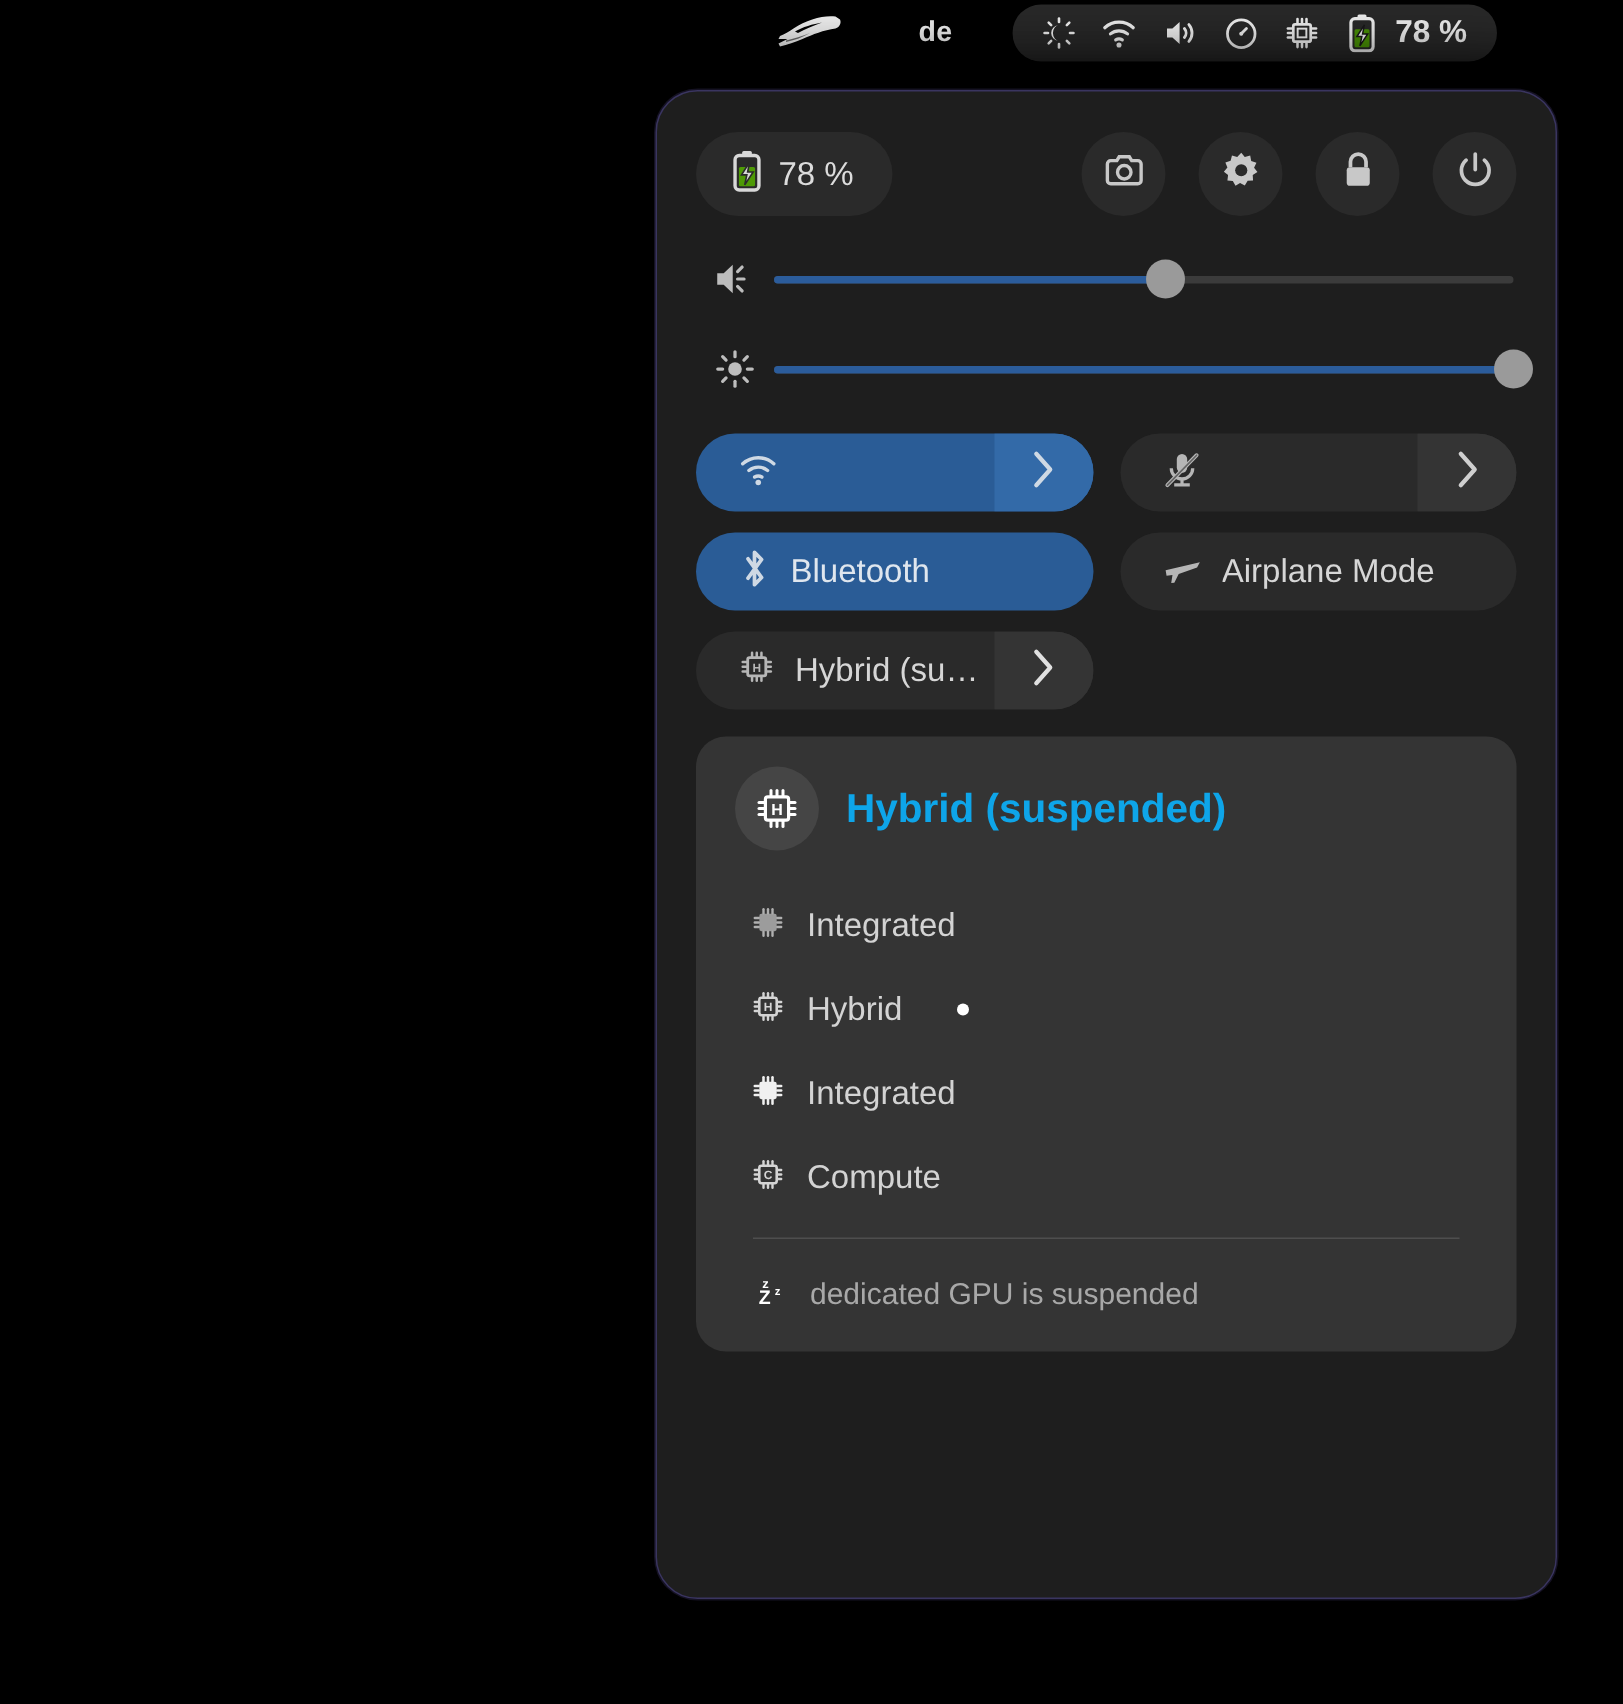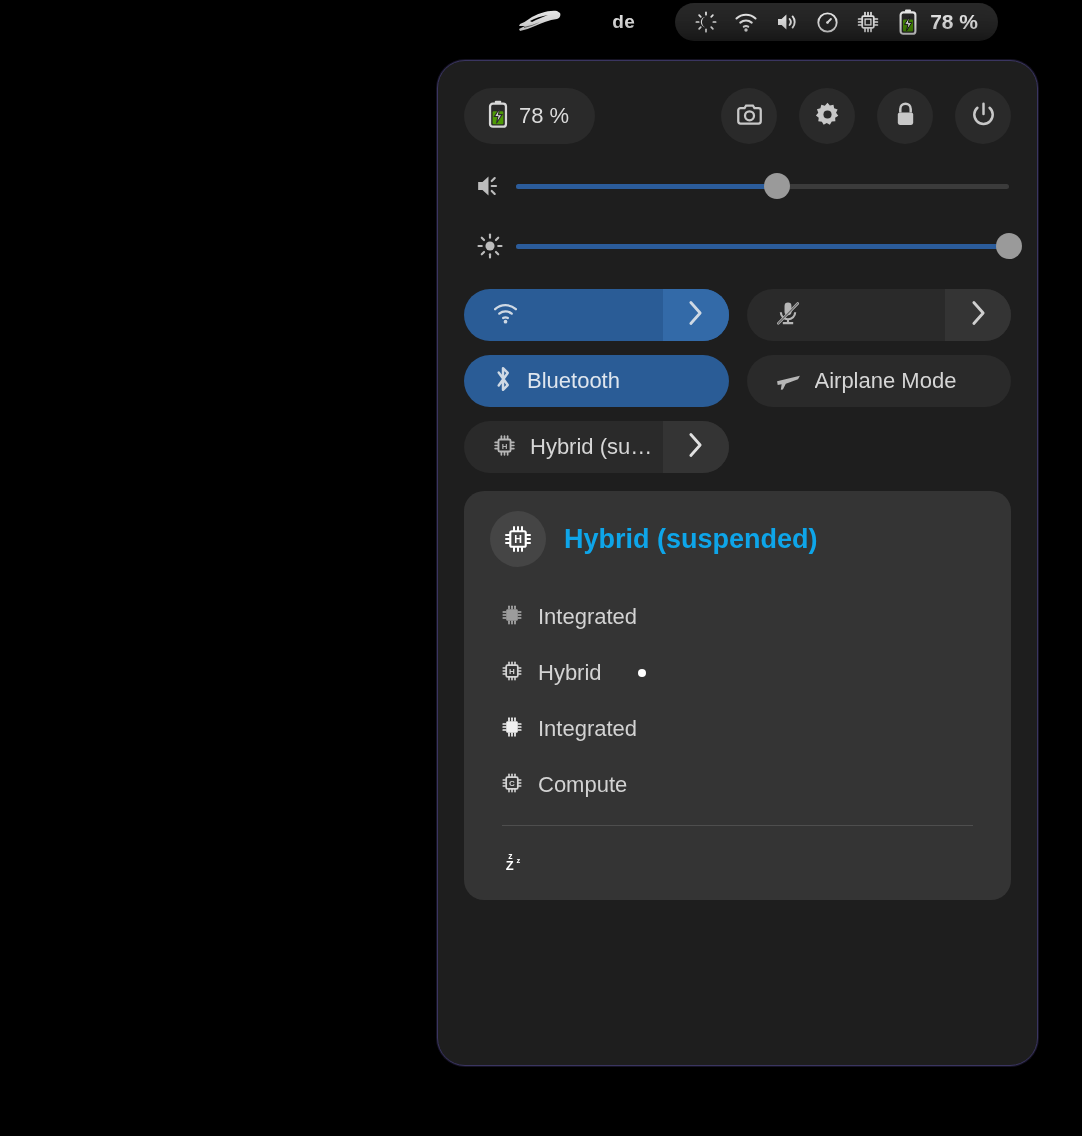--- a/index.html
+++ b/index.html
@@ -664,16 +664,17 @@
     <div id="gpu-sep"></div>
 
     <div id="gpu-note">
       <span>
         <svg width="26" height="26" viewBox="0 0 24 24">
           <text x="9.5" y="10" font-size="8" font-family="Liberation Sans, sans-serif" font-weight="bold" fill="#ffffff" text-anchor="middle">z</text>
           <text x="17" y="14" font-size="7" font-family="Liberation Sans, sans-serif" font-weight="bold" fill="#ffffff" text-anchor="middle">z</text>
           <text x="9" y="20" font-size="12" font-family="Liberation Sans, sans-serif" font-weight="bold" fill="#ffffff" text-anchor="middle">Z</text>
         </svg>
       </span>
+      <span class="nt">dedicated GPU is suspended</span>
     </div>
 
   </div>
 </div>
 
 </body></html>

